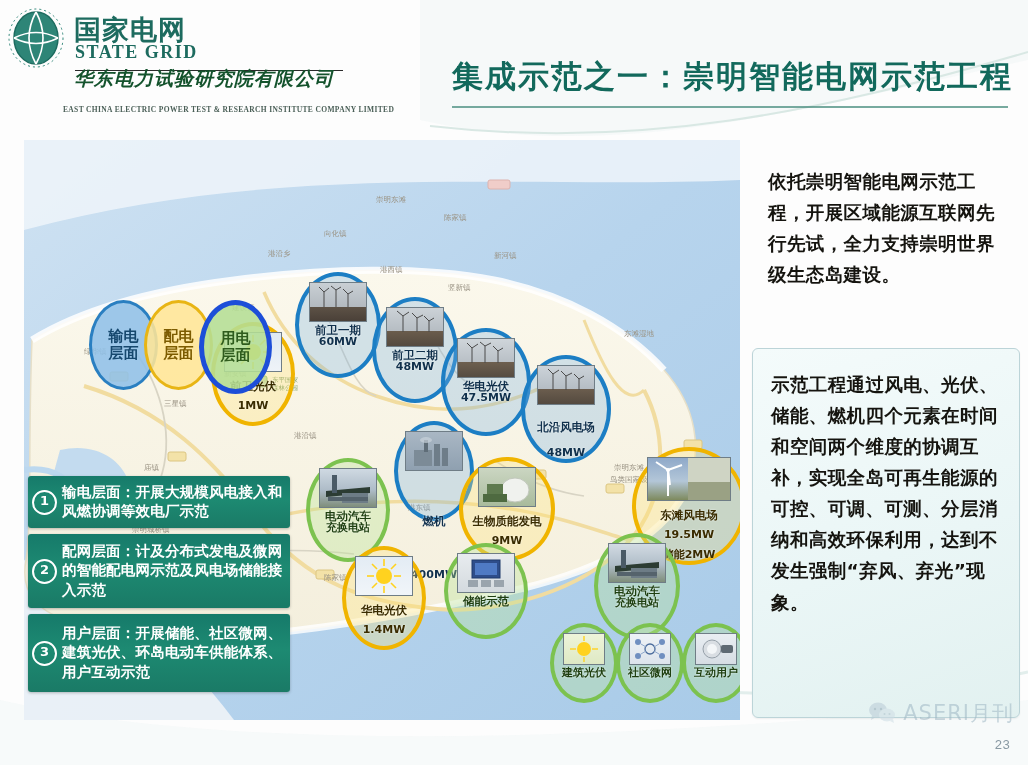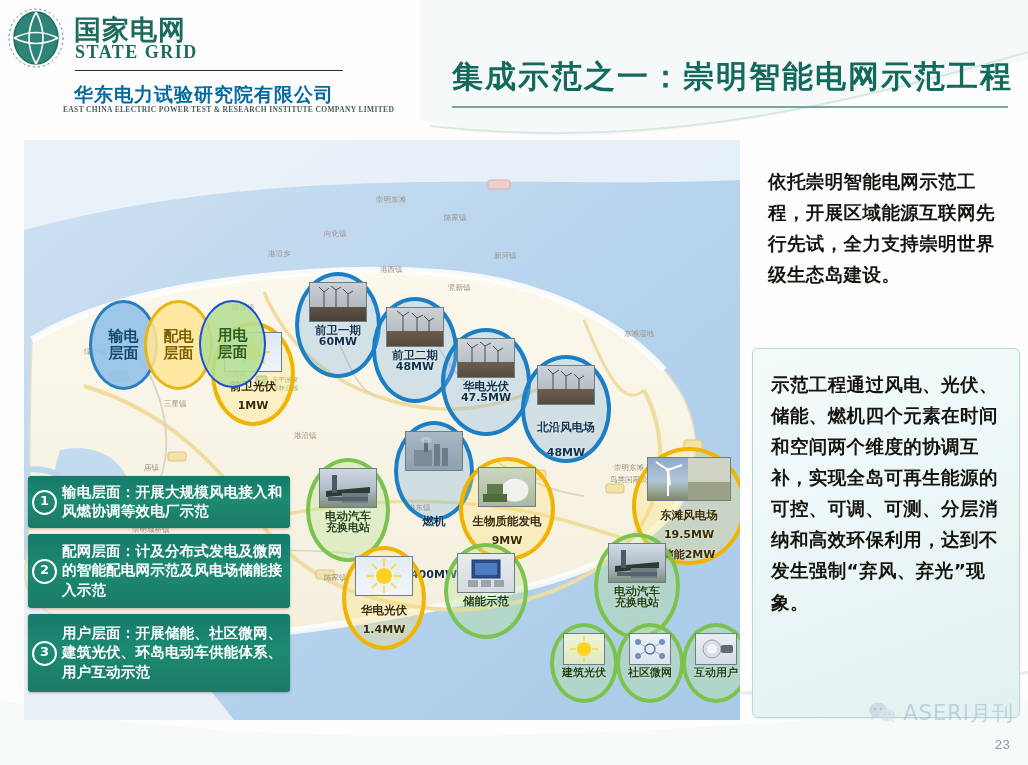--- a/index.html
+++ b/index.html
@@ -29,23 +29,24 @@
   }
   .brand-en{
     position:absolute;left:75px;top:42px;
     font-size:18px;font-weight:bold;color:#1d6b5f;letter-spacing:1.5px;
     font-family:"Liberation Serif",serif;
   }
   .brand-rule{
     position:absolute;left:75px;top:70px;width:268px;height:1px;background:#2a2a2a;
   }
   .company-cn{
-    position:absolute;left:74px;top:82px;
-    font-size:19px;font-weight:bold;color:#0369a1;letter-spacing:1px;
+    position:absolute;left:74px;top:66px;
+    font-size:19px;font-weight:bold;color:#14532d;letter-spacing:1px;
     font-family:"DejaVu Sans",sans-serif;
+    font-style:italic;
   }
   .company-en{
     position:absolute;left:63px;top:105px;
     font-size:7.5px;font-weight:bold;color:#4a5f57;letter-spacing:.35px;
     font-family:"Liberation Serif",serif;
   }
   .slide-title{
     position:absolute;left:452px;top:56px;width:560px;
     font-size:31px;font-weight:bold;color:#12695c;letter-spacing:2px;
     font-family:"DejaVu Sans",sans-serif;white-space:nowrap;
@@ -70,21 +71,21 @@
     text-align:center;line-height:1.15;
     font-size:15px;font-weight:bold;
     font-family:"DejaVu Sans",sans-serif;
     z-index:8;
   }
   .layer-1{left:65px;top:160px;width:63px;height:84px;
     background:rgba(144,192,232,.88);border:3px solid #2a7fc1;color:#16486e;}
   .layer-2{left:120px;top:160px;width:63px;height:84px;
     background:rgba(255,230,150,.88);border:3px solid #e8b515;color:#7d5c00;}
   .layer-3{left:175px;top:160px;width:63px;height:84px;
-    background:rgba(180,222,148,.88);border:2px solid #1d4ed8;color:#2f5c1d;}
+    background:rgba(180,222,148,.88);border:5px solid #1d4ed8;color:#2f5c1d;}
 
   
   .callout{
     position:absolute;border-radius:50%;
     display:flex;flex-direction:column;align-items:center;justify-content:flex-start;
     text-align:center;z-index:7;box-sizing:border-box;
     padding-top:6px;
   }
   .callout .thumb{
     width:56px;height:38px;border:1px solid #6f7d86;

